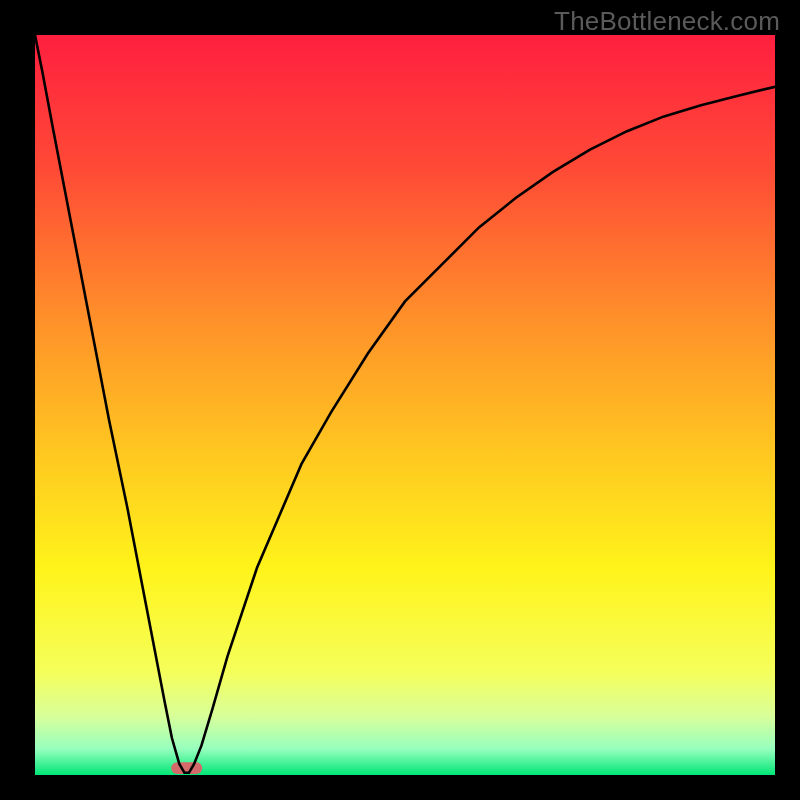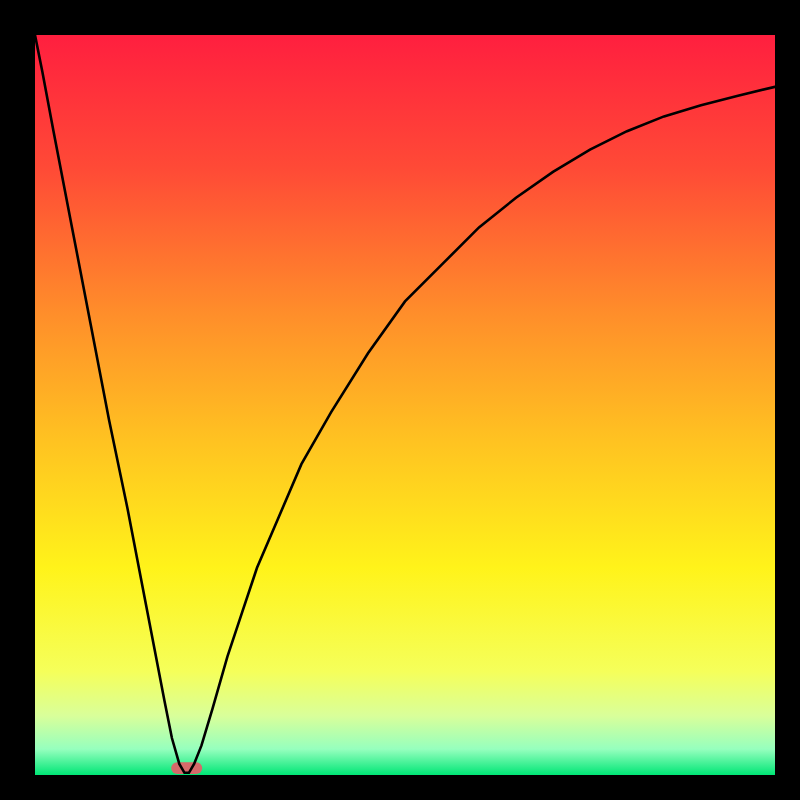--- a/index.html
+++ b/index.html
@@ -34,20 +34,21 @@
     top: 35px;
     left: 35px;
     width: 740px;
     height: 740px;
   }
 </style>
 </head>
 <body>
 
 <div class="frame">
+  <div class="watermark">TheBottleneck.com</div>
 
   <svg class="plot" viewBox="0 0 740 740" preserveAspectRatio="none">
     <defs>
       <linearGradient id="bg-grad" x1="0" y1="0" x2="0" y2="1">
       <stop offset="0%" stop-color="#ff1f3f"></stop>
           <stop offset="18%" stop-color="#ff4a36"></stop>
           <stop offset="38%" stop-color="#ff8f2a"></stop>
           <stop offset="55.00000000000001%" stop-color="#ffc321"></stop>
           <stop offset="72%" stop-color="#fff31a"></stop>
           <stop offset="86%" stop-color="#f5ff5a"></stop>

